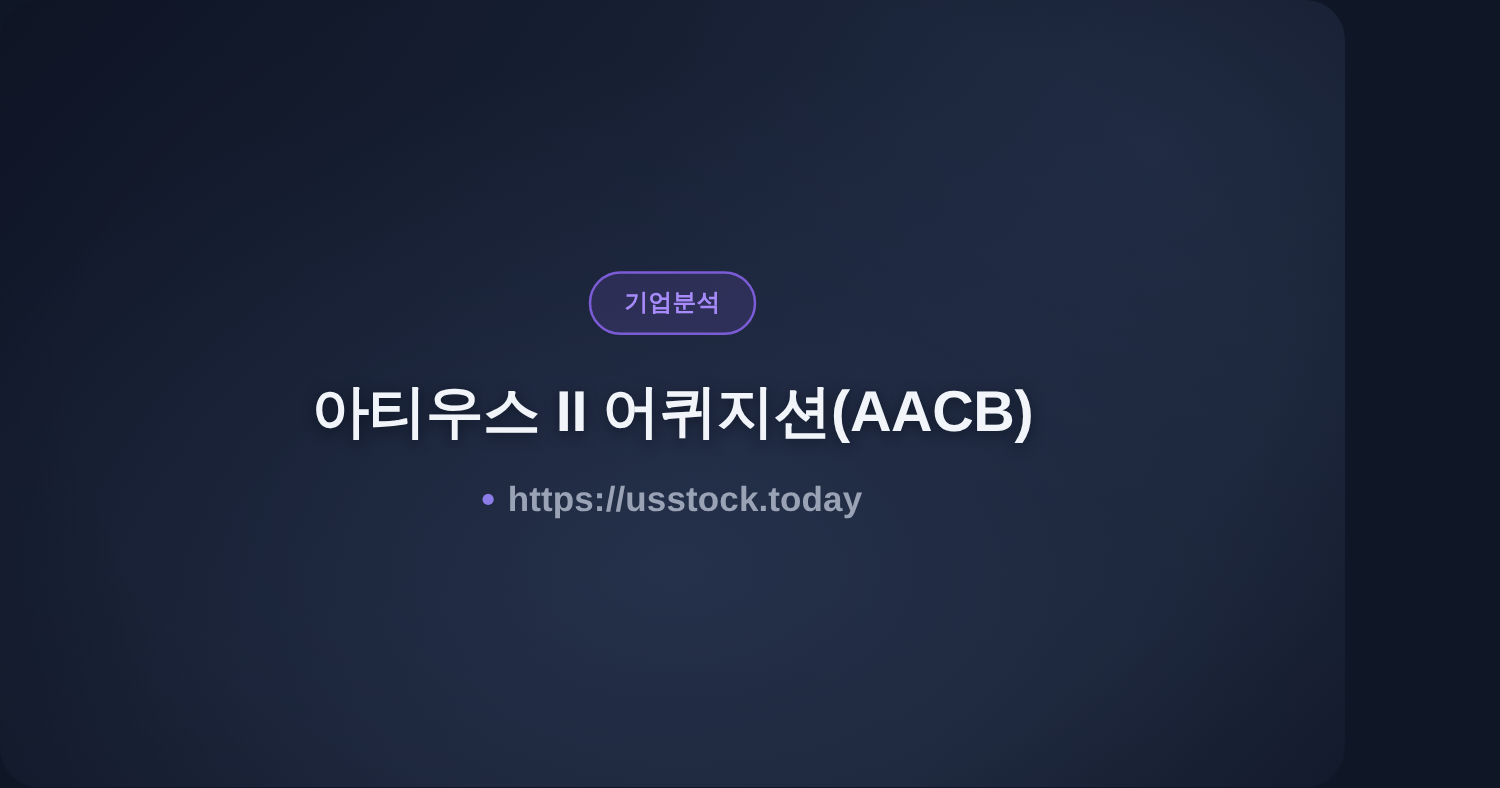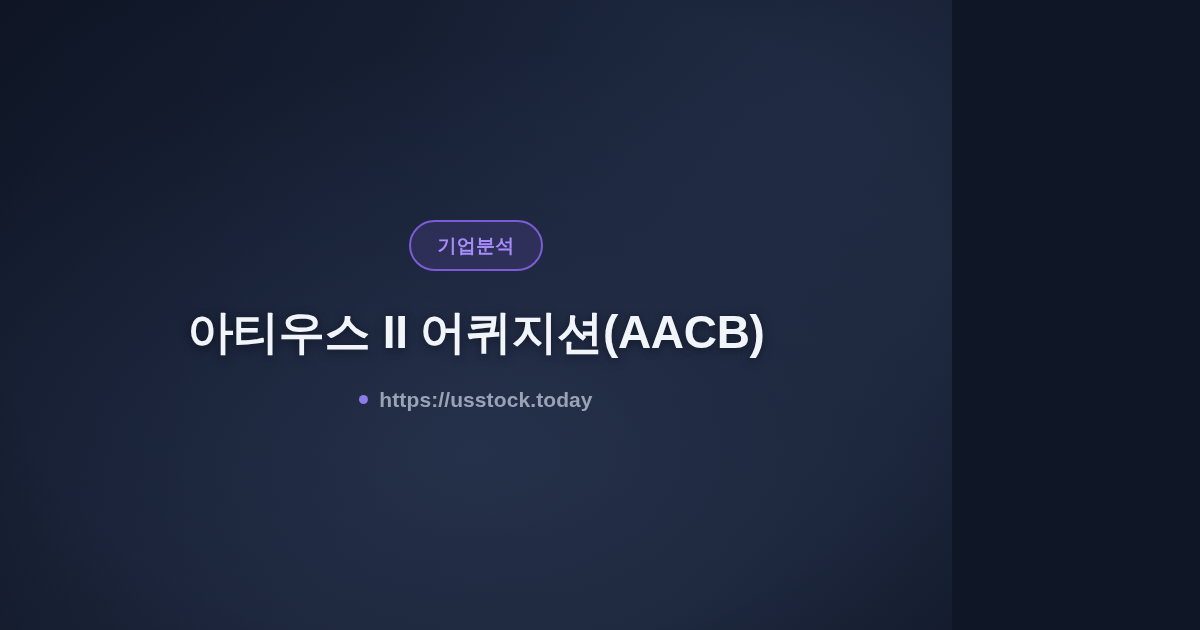--- a/index.html
+++ b/index.html
@@ -11,28 +11,29 @@
   body {
     width: 1200px;
     height: 630px;
     overflow: hidden;
     font-family: "Liberation Sans", "DejaVu Sans", sans-serif;
     background: #0f1626;
   }
 
   .card {
     position: relative;
-    width: 952px;
+    width: 1076px;
     height: 630px;
     box-sizing: border-box;
     overflow: hidden;
     background:
       radial-gradient(ellipse 820px 520px at 50% 72%, rgba(46,60,92,0.55) 0%, rgba(40,53,84,0.28) 42%, rgba(20,28,46,0.0) 78%),
       radial-gradient(ellipse 760px 560px at 86% 18%, rgba(38,52,82,0.50) 0%, rgba(28,40,66,0.18) 55%, rgba(16,23,40,0.0) 85%),
       linear-gradient(132deg, #101728 0%, #141c2e 28%, #1a2235 56%, #1b2436 78%, #151d30 100%);
+    border-radius: 32px;
   }
 
   
   .card::after {
     content: "";
     position: absolute;
     inset: 0;
     pointer-events: none;
     background: radial-gradient(ellipse 900px 640px at 50% 50%, rgba(0,0,0,0) 52%, rgba(6,10,20,0.38) 100%);
   }
@@ -101,21 +102,21 @@
 
   .url-dot {
     width: 9px;
     height: 9px;
     border-radius: 50%;
     background: #8b7ce8;
     flex: 0 0 auto;
   }
 
   .url-text {
-    font-size: 21px;
+    font-size: 28px;
     font-weight: 700;
     letter-spacing: 0.1px;
     color: #9aa3b5;
     line-height: 1;
     white-space: nowrap;
   }
 </style>
 </head>
 <body>
 

